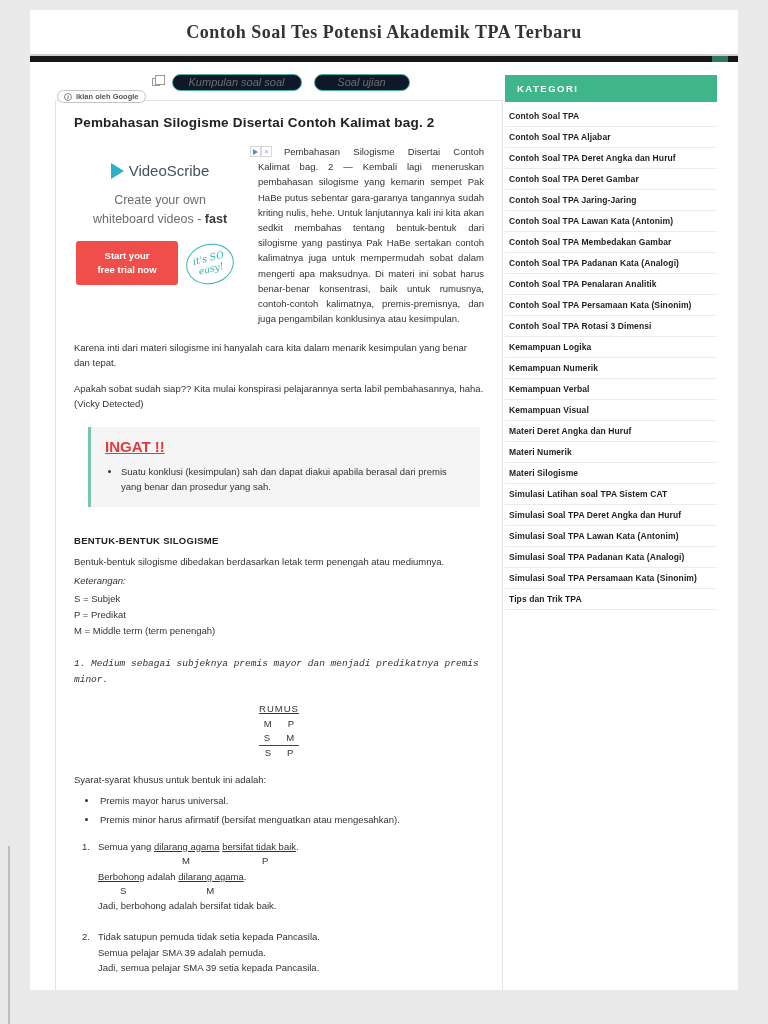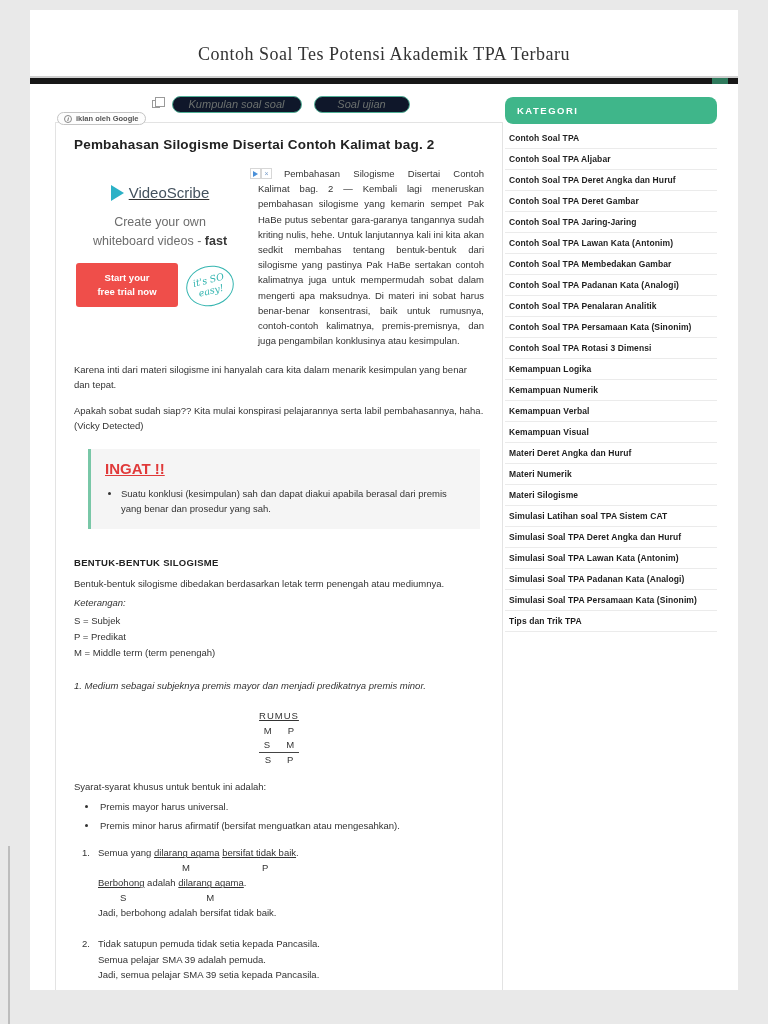--- a/index.html
+++ b/index.html
@@ -10,22 +10,22 @@
     color: #333;
     overflow: hidden;
   }
   .viewport { position: relative; width: 768px; height: 1024px; }
   .sheet {
     position: absolute; left: 30px; top: 10px; width: 708px; height: 980px;
     background: #fff; overflow: hidden;
   }
   .site-title {
     font-family: "Liberation Serif", serif;
-    font-size: 18px; font-weight: normal; color: #333;
-    text-align: center; padding-top: 34px; letter-spacing: .5px;
+    font-size: 18px; font-weight: bold; color: #333;
+    text-align: center; padding-top: 12px; letter-spacing: .5px;
   }
   .header-rule {
     margin-top: 11px; height: 8px; background: #171717;
     border-top: 2px solid #cfcfcf; position: relative;
   }
   .green-cap { position: absolute; right: 10px; top: 0; width: 16px; height: 6px; background: #2f7a5c; }
 
   .columns { display: flex; padding: 10px 21px 0 25px; gap: 2px; }
   .main-col { width: 448px; flex: none; }
   .side-col { width: 212px; flex: none; }
@@ -53,21 +53,21 @@
   .post-title { font-size: 13.5px; font-weight: bold; color: #222; margin-bottom: 14px; letter-spacing: .2px; }
 
   .ad-box { float: left; width: 172px; height: 164px; margin: 2px 12px 6px 0; position: relative; background: #fff; }
   .ad-corner { position: absolute; top: 0; right: -26px; display: flex; }
   .adchoices-box {
     width: 11px; height: 11px; border: 1px solid #d7d7d7; background: #fff;
     display: flex; align-items: center; justify-content: center; cursor: pointer;
     font-size: 7px; color: #7a9ec9; line-height: 1;
   }
   .adchoices-tri { width: 0; height: 0; border-left: 5px solid #4a90d9; border-top: 3.5px solid transparent; border-bottom: 3.5px solid transparent; }
-  .ad-logo-row { display: flex; align-items: center; justify-content: center; gap: 5px; margin-top: 16px; text-decoration: underline; }
+  .ad-logo-row { display: flex; align-items: center; justify-content: center; gap: 5px; margin-top: 16px; }
   .play-tri { width: 0; height: 0; border-left: 13px solid #2cb1c6; border-top: 8px solid transparent; border-bottom: 8px solid transparent; }
   .ad-brand { font-size: 15px; color: #44525e; }
   .ad-tagline { text-align: center; margin-top: 12px; font-size: 12.5px; color: #6d6d6d; line-height: 1.5; }
   .ad-tagline .fast { color: #3a3a3a; font-weight: bold; }
   .ad-bottom { display: flex; align-items: center; margin-top: 12px; gap: 8px; padding-left: 2px; }
   .ad-cta {
     display: block; width: 102px; background: #ef4e4a; color: #fff;
     font-size: 9.5px; font-weight: bold; text-align: center;
     padding: 8px 4px; border-radius: 3px; line-height: 1.5; cursor: pointer;
   }
@@ -78,21 +78,21 @@
     text-align: center; padding: 8px 7px; line-height: 1.15;
     font-family: "DejaVu Serif", serif; margin-top: 2px;
   }
 
   .para { font-size: 9.5px; line-height: 1.6; color: #333; margin-bottom: 10px; }
   .justify { text-align: justify; text-indent: 26px; }
   .clear { clear: both; padding-top: 4px; }
   .tight { margin-bottom: 3px; }
   .italic { font-style: italic; }
   .keterangan-line { margin-bottom: 1px; }
-  .bentuk { margin-top: 18px; margin-bottom: 4px; }
+  .bentuk { margin-top: 18px; margin-bottom: 4px; font-family: Liberation Mono, monospace; }
 
   .callout { margin: 16px 4px 26px 14px; background: #f5f5f5; border-left: 3px solid #79c7a7; padding: 11px 14px 13px; }
   .callout-heading { color: #e03a3a; font-weight: bold; font-size: 15px; text-decoration: underline; margin-bottom: 9px; }
   .callout-list { list-style: disc; padding-left: 16px; font-size: 9.5px; line-height: 1.6; color: #333; }
 
   .section-heading { font-size: 9.5px; font-weight: bold; letter-spacing: .3px; margin: 28px 0 8px; color: #222; }
 
   .rumus { width: max-content; margin: 16px auto 12px; text-align: center; font-size: 9.5px; color: #333; }
   .rumus-title { text-decoration: underline; letter-spacing: 1px; margin-bottom: 3px; }
   .rumus-row { display: flex; gap: 16px; justify-content: center; padding: 0 5px; line-height: 1.5; }
@@ -107,21 +107,21 @@
   .u { text-decoration: underline; }
   .ex-markers { display: flex; line-height: 1.5; }
   .mk-a1 { margin-left: 84px; }
   .mk-a2 { margin-left: 72px; }
   .mk-b1 { margin-left: 22px; }
   .mk-b2 { margin-left: 80px; }
 
   
   .kategori-header {
     background: #3fb68a; color: #fff; font-size: 9.5px; font-weight: bold;
-    letter-spacing: 1.5px; padding: 8px 12px; margin-top: 3px; border-radius: 8px;
+    letter-spacing: 1.5px; padding: 8px 12px; margin-top: 3px;
   }
   .kategori-list { margin-top: 4px; }
   .kategori-item {
     display: block; font-size: 8.5px; font-weight: bold; color: #1e1e1e;
     padding: 5px 2px 5px 4px; border-bottom: 1px solid #ebebeb;
     text-decoration: none; cursor: pointer; letter-spacing: .1px;
   }
 
   .left-scroll-line { position: absolute; left: 8px; top: 846px; width: 2px; height: 178px; background: #bdbdbd; }
 </style>

